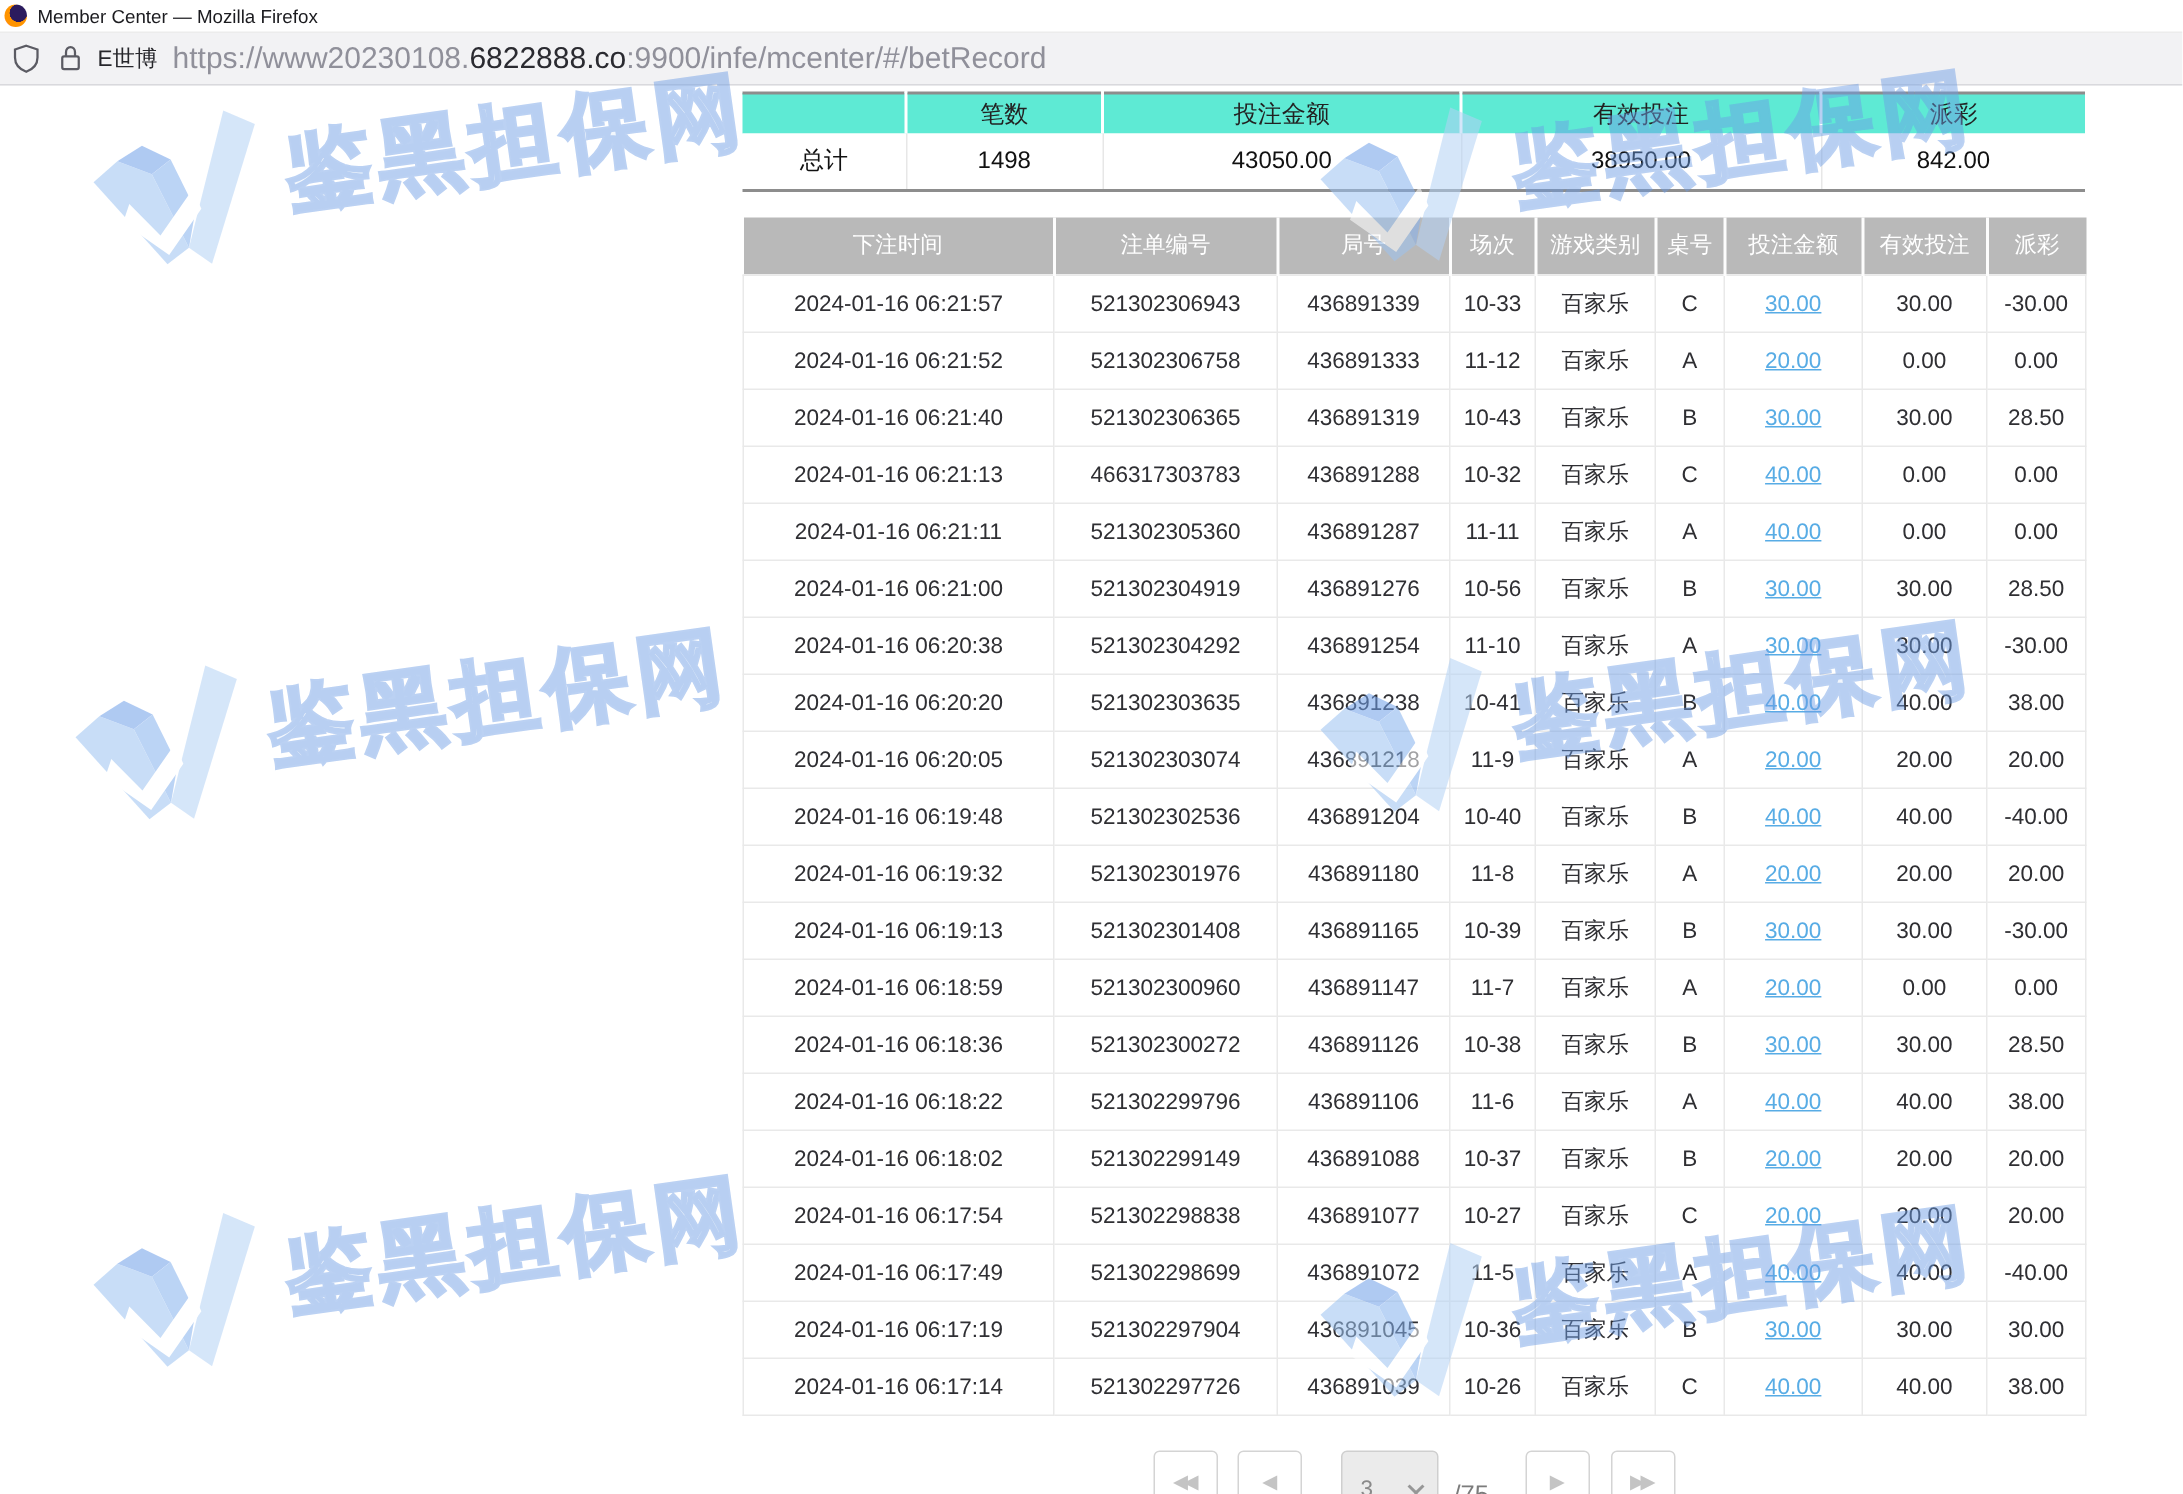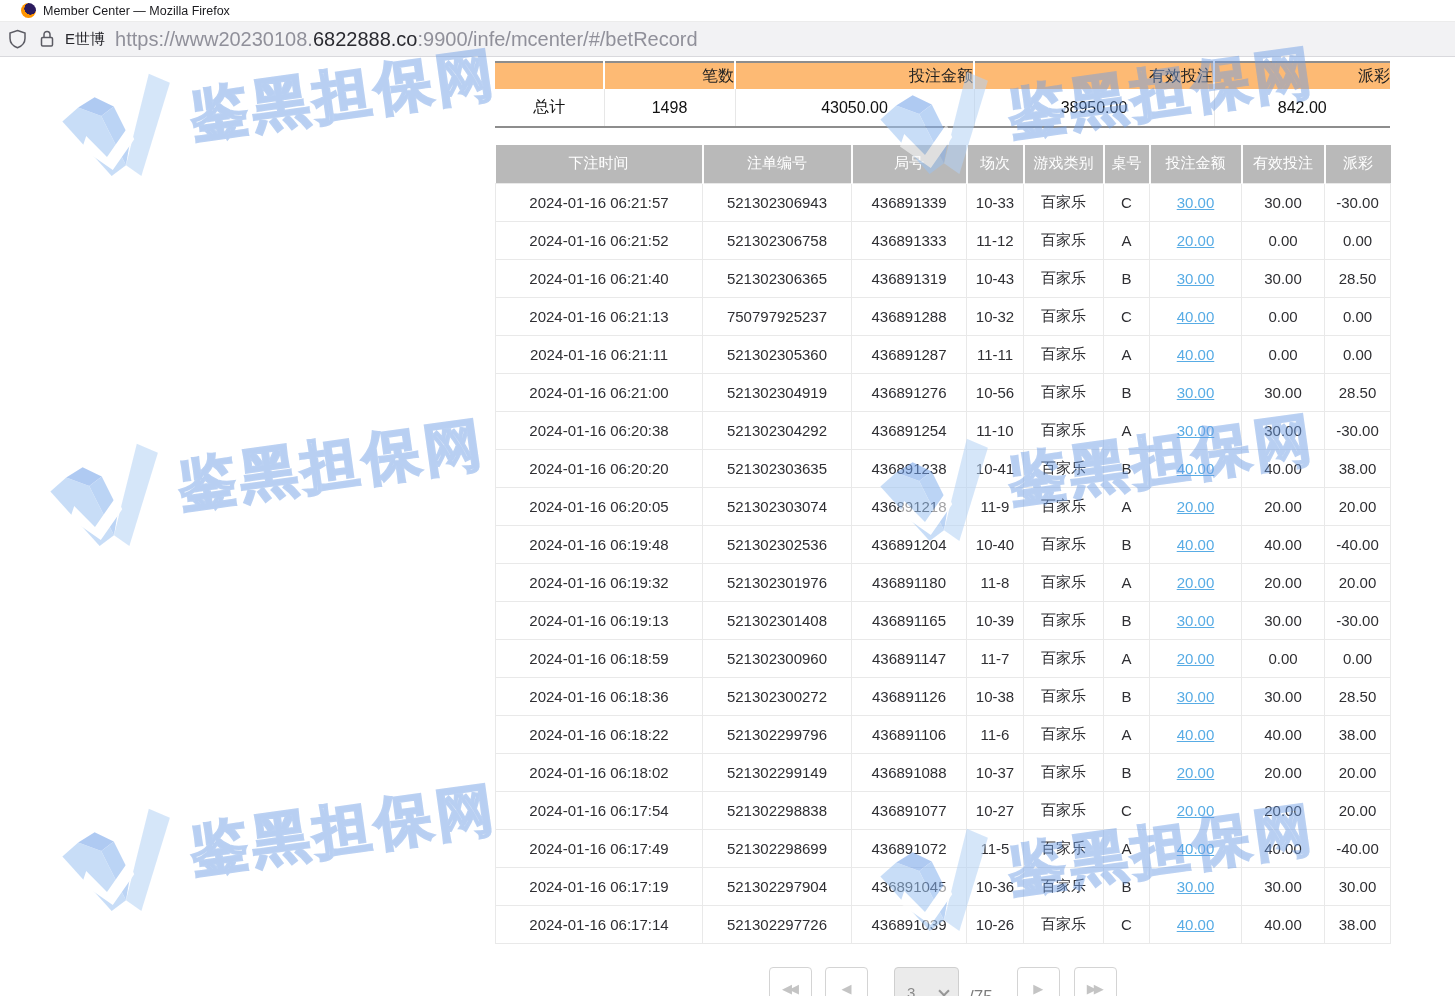--- a/index.html
+++ b/index.html
@@ -2,39 +2,39 @@
 <html><head>
 <meta charset="utf-8">
 <style>
   * { margin:0; padding:0; box-sizing:border-box; }
   html,body { width:1455px; height:996px; overflow:hidden; background:#fff;
     font-family:"Liberation Sans","DejaVu Sans",sans-serif; }
   body { position:relative; }
 
   
   .titlebar { height:22px; background:#fff; display:flex; align-items:center;
-    padding-left:21px; border-bottom:1px solid #ececec; }
+    padding-left:3px; border-bottom:1px solid #ececec; }
   .titlebar .fx-icon { width:15px; height:15px; position:relative; margin-right:7px; }
   .fx-globe { position:absolute; inset:0; border-radius:50%;
     background:radial-gradient(circle at 62% 38%, #2b1b5e 0 44%, #ff9400 46% 74%, #ff5a00 76%); }
   .titlebar .win-title { font-size:12.5px; color:#1b1b1f; }
 
   .urlbar { height:35px; background:#f2f2f4; border-bottom:1px solid #d9d9dd;
     display:flex; align-items:center; padding-left:8px; }
   .urlbar svg { flex:none; }
   .site-label { font-size:15px; color:#26262b; margin:0 10px 0 9px; white-space:nowrap; }
   .url-text { font-size:20px; color:#90909a; white-space:nowrap; }
   .url-text .domain { color:#2a2a30; }
 
   
   .summary-table { position:absolute; left:495px; top:61px; width:895px;
     border-collapse:collapse; border-top:2px solid #8d8d8d; border-bottom:2px solid #8d8d8d;
     table-layout:fixed; }
-  .summary-table th { background:#fdba74; height:27px; font-weight:normal;
-    font-size:16px; color:#222; border-left:2px solid #fff;text-align:right; }
+  .summary-table th { background:#5eead4; height:27px; font-weight:normal;
+    font-size:16px; color:#222; border-left:2px solid #fff; }
   .summary-table th:first-child { border-left:none; }
   .summary-table td { background:#fff; height:38px; font-size:16px; color:#111;
     text-align:center; border-left:1px solid #e7e7e7; }
   .summary-table td:first-child { border-left:none; }
   .scol1{width:109px}.scol2{width:131px}.scol3{width:239px}.scol4{width:240px}.scol5{width:176px}
 
   
   .bet-table { position:absolute; left:495px; top:145px; width:895px;
     border-collapse:collapse; table-layout:fixed; }
   .bet-table thead th { background:#b9b9b9; color:#fff; font-weight:normal;
@@ -178,21 +178,21 @@
     <td>436891319</td>
     <td>10-43</td>
     <td>百家乐</td>
     <td>B</td>
     <td><a class="amt-link">30.00</a></td>
     <td>30.00</td>
     <td>28.50</td>
   </tr>
       <tr>
     <td>2024-01-16 06:21:13</td>
-    <td>750797925237</td>
+    <td>466317303783</td>
     <td>436891288</td>
     <td>10-32</td>
     <td>百家乐</td>
     <td>C</td>
     <td><a class="amt-link">40.00</a></td>
     <td>0.00</td>
     <td>0.00</td>
   </tr>
       <tr>
     <td>2024-01-16 06:21:11</td>

